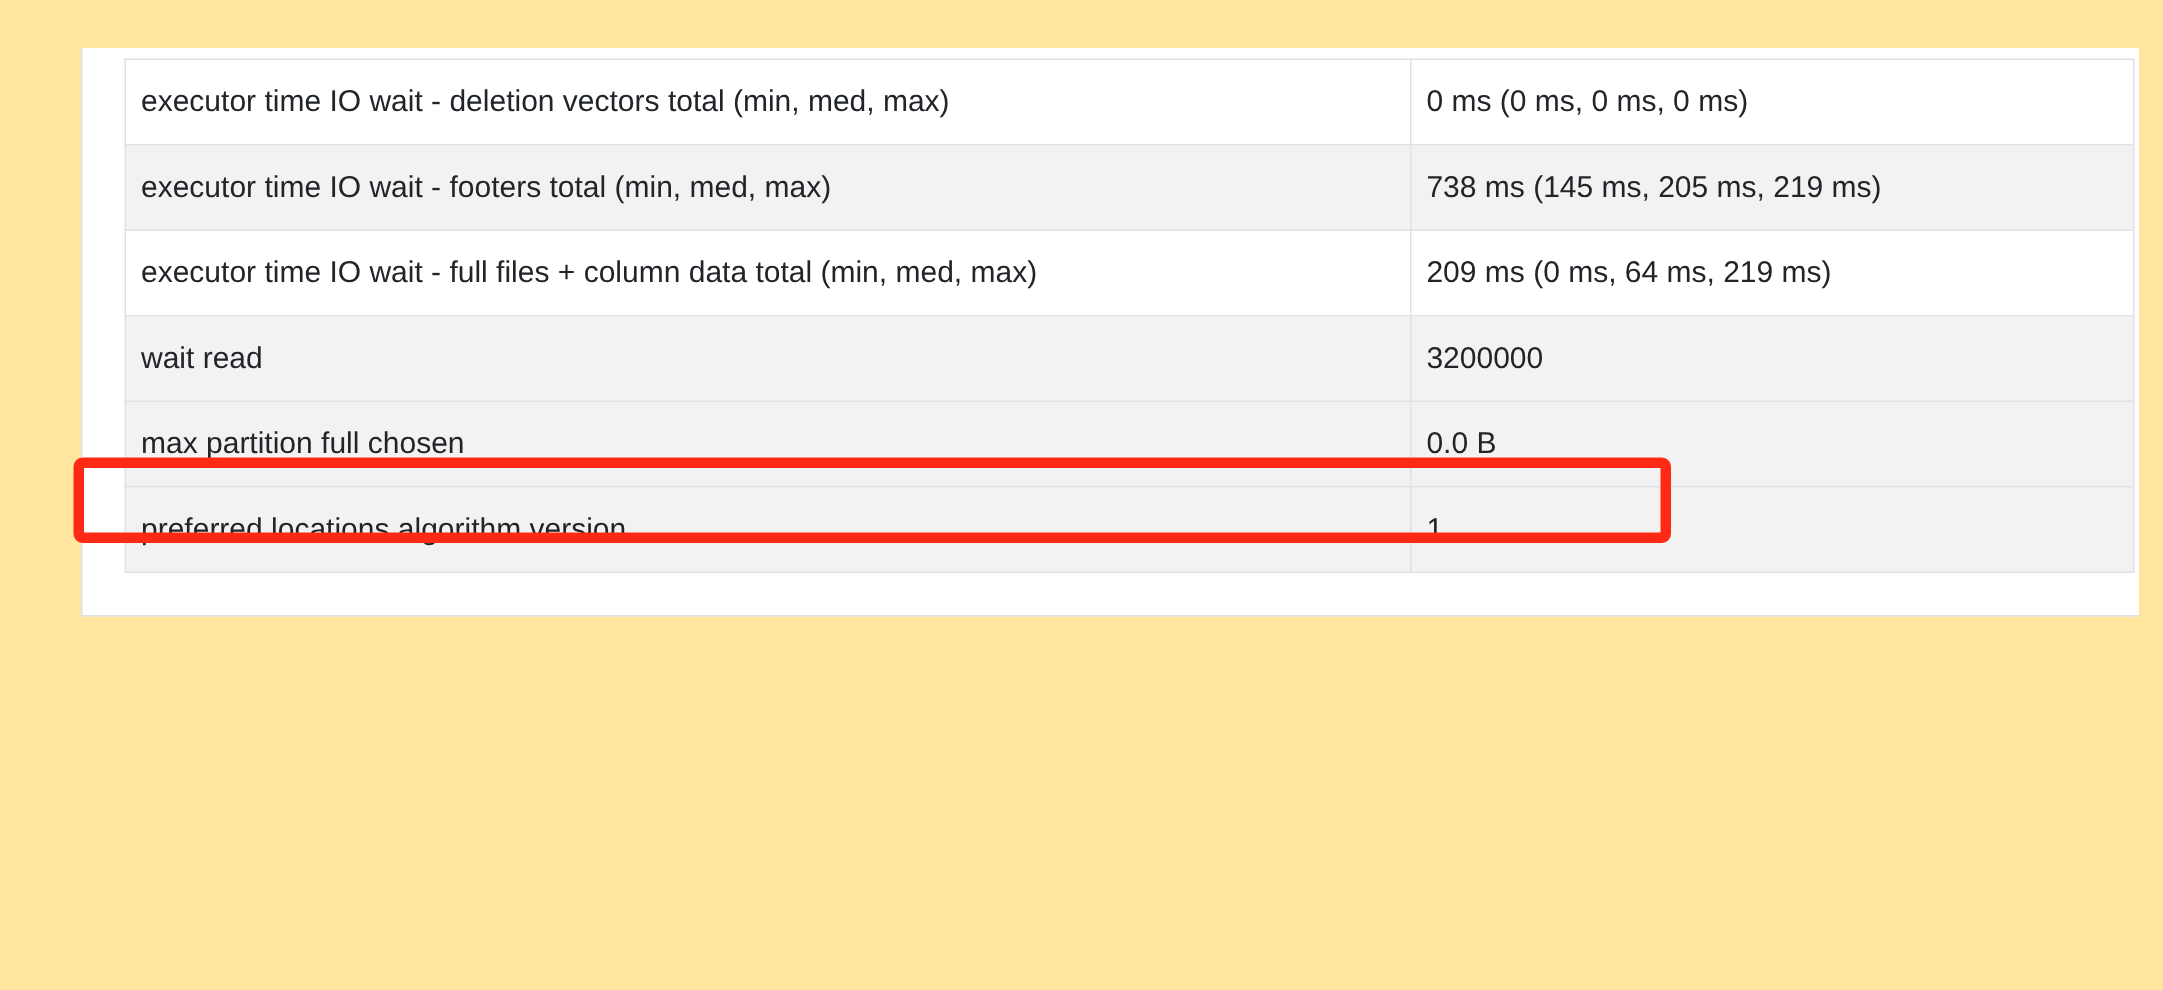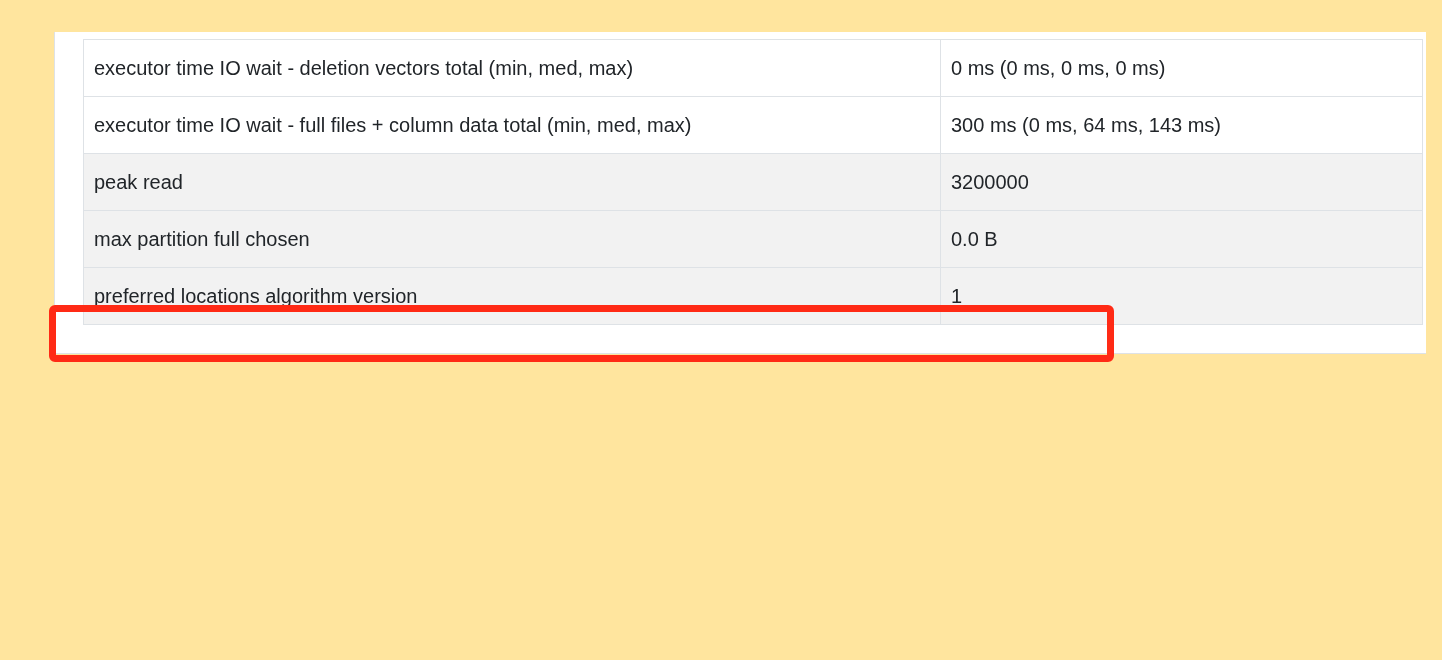--- a/index.html
+++ b/index.html
@@ -55,26 +55,30 @@
 
 <div class="outer">
   <div class="panel">
     <div class="inner">
       <table>
         <tbody>
           <tr class="odd">
             <td class="key">executor time IO wait - deletion vectors total (min, med, max)</td>
             <td class="val">0 ms (0 ms, 0 ms, 0 ms)</td>
           </tr>
+          <tr class="even">
+            <td class="key">executor time IO wait - footers total (min, med, max)</td>
+            <td class="val">738 ms (145 ms, 205 ms, 219 ms)</td>
+          </tr>
           <tr class="odd">
             <td class="key">executor time IO wait - full files + column data total (min, med, max)</td>
-            <td class="val">300 ms (0 ms, 64 ms, 143 ms)</td>
+            <td class="val">209 ms (0 ms, 64 ms, 219 ms)</td>
           </tr>
           <tr class="even">
-            <td class="key">peak read</td>
+            <td class="key">wait read</td>
             <td class="val">3200000</td>
           </tr>
           <tr class="even">
             <td class="key">max partition full chosen</td>
             <td class="val">0.0 B</td>
           </tr>
           <tr class="even">
             <td class="key">preferred locations algorithm version</td>
             <td class="val">1</td>
           </tr>

